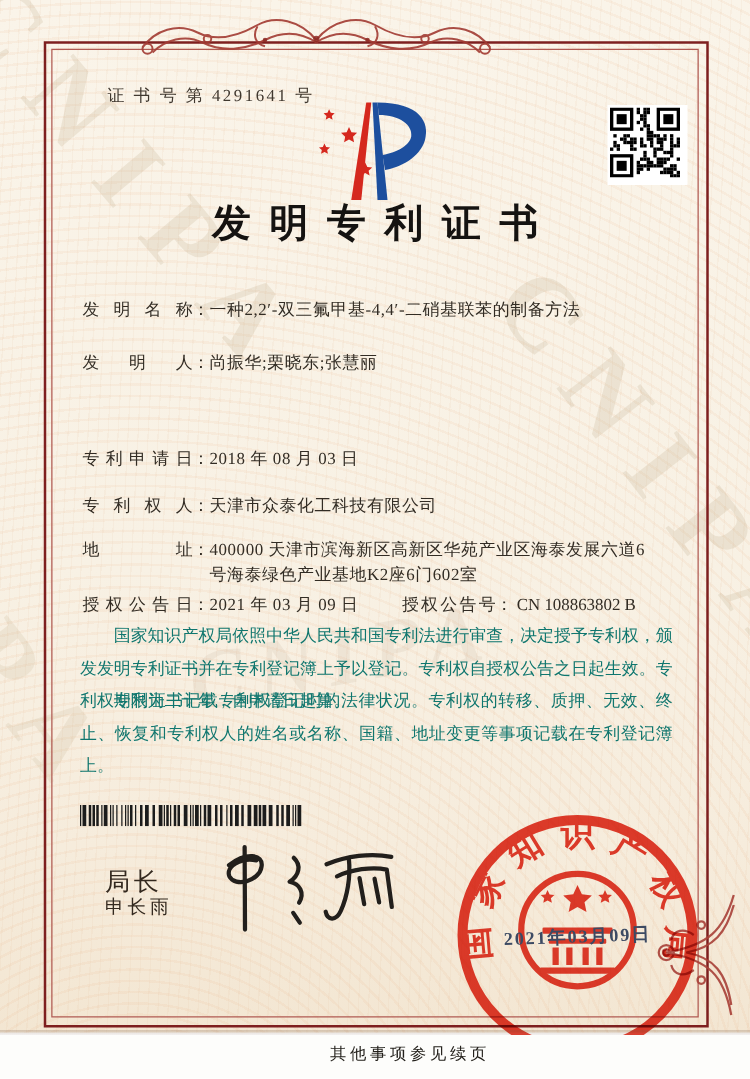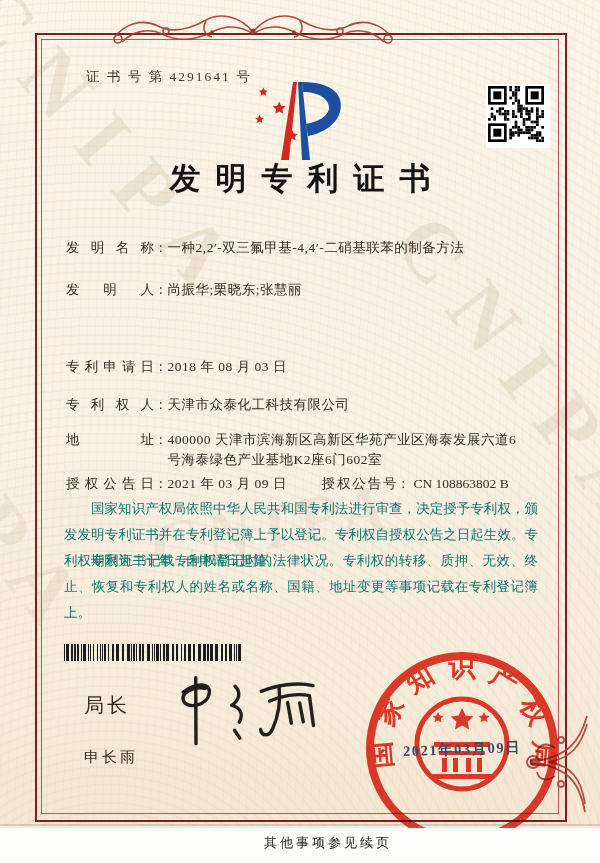--- a/index.html
+++ b/index.html
@@ -41,21 +41,21 @@
   .f-value{display:inline-block;width:362px;vertical-align:top;letter-spacing:.5px;}
   #row-grant .f-value{width:140px;}
   #row-grant .g2{margin-left:14px;}
   #row-grant .g2 .f-label{width:75px;}
   
   .para{position:absolute;left:64px;width:474px;font-size:13.5px;line-height:26px;
         text-indent:2em;color:#0f766e;text-align:justify;}
   
   #barcode{position:absolute;left:64px;top:644px;width:178px;height:17px;}
   #off-title{position:absolute;left:84px;top:692px;font-size:20px;letter-spacing:3px;color:#33291f;}
-  #off-name{position:absolute;left:84px;top:748px;font-size:15px;letter-spacing:3px;color:#33291f;}
+  #off-name{position:absolute;left:84px;top:716px;font-size:15px;letter-spacing:3px;color:#33291f;}
   #signature{position:absolute;left:158px;top:668px;}
   
   #seal{position:absolute;left:362px;top:648px;width:200px;height:200px;opacity:.94;mix-blend-mode:multiply;}
   #seal-date{position:absolute;left:366px;top:740px;width:192px;text-align:center;
     font-size:14.5px;font-weight:bold;letter-spacing:1.5px;color:#3c4a63;transform:rotate(-2deg);}
   #page-info{position:absolute;left:0;top:798px;width:600px;text-align:center;font-size:11.5px;letter-spacing:2px;color:#4a4036;}
   #cont-note{position:absolute;left:0;top:834px;width:600px;text-align:center;font-size:13px;letter-spacing:3px;color:#23201b;margin-left:28px;}
 </style>
 </head>
 <body>

